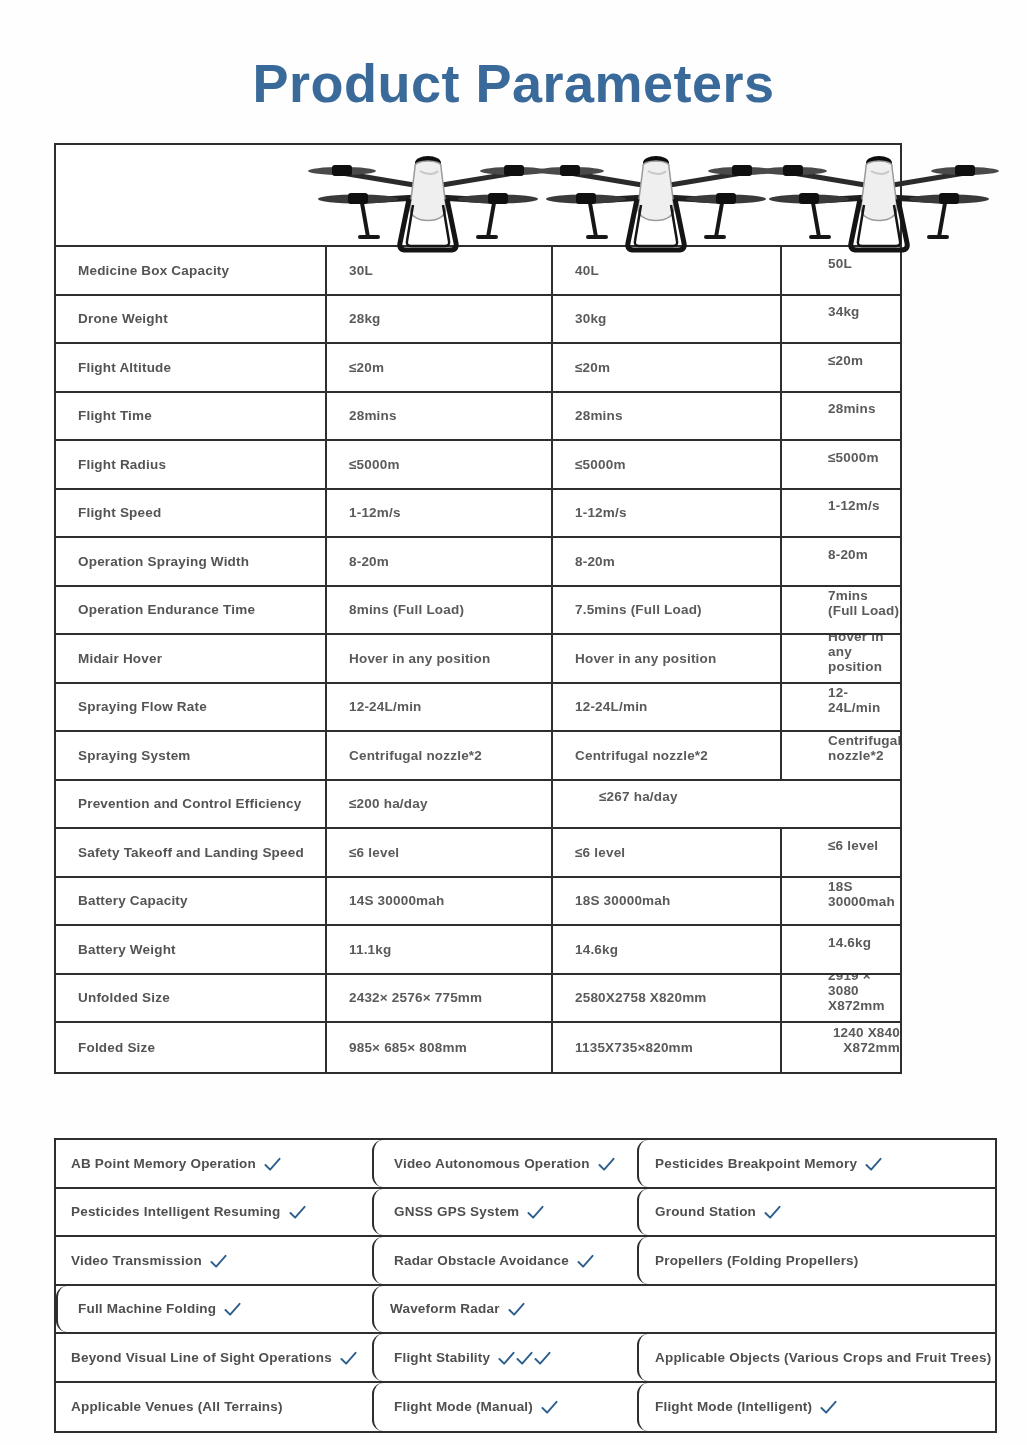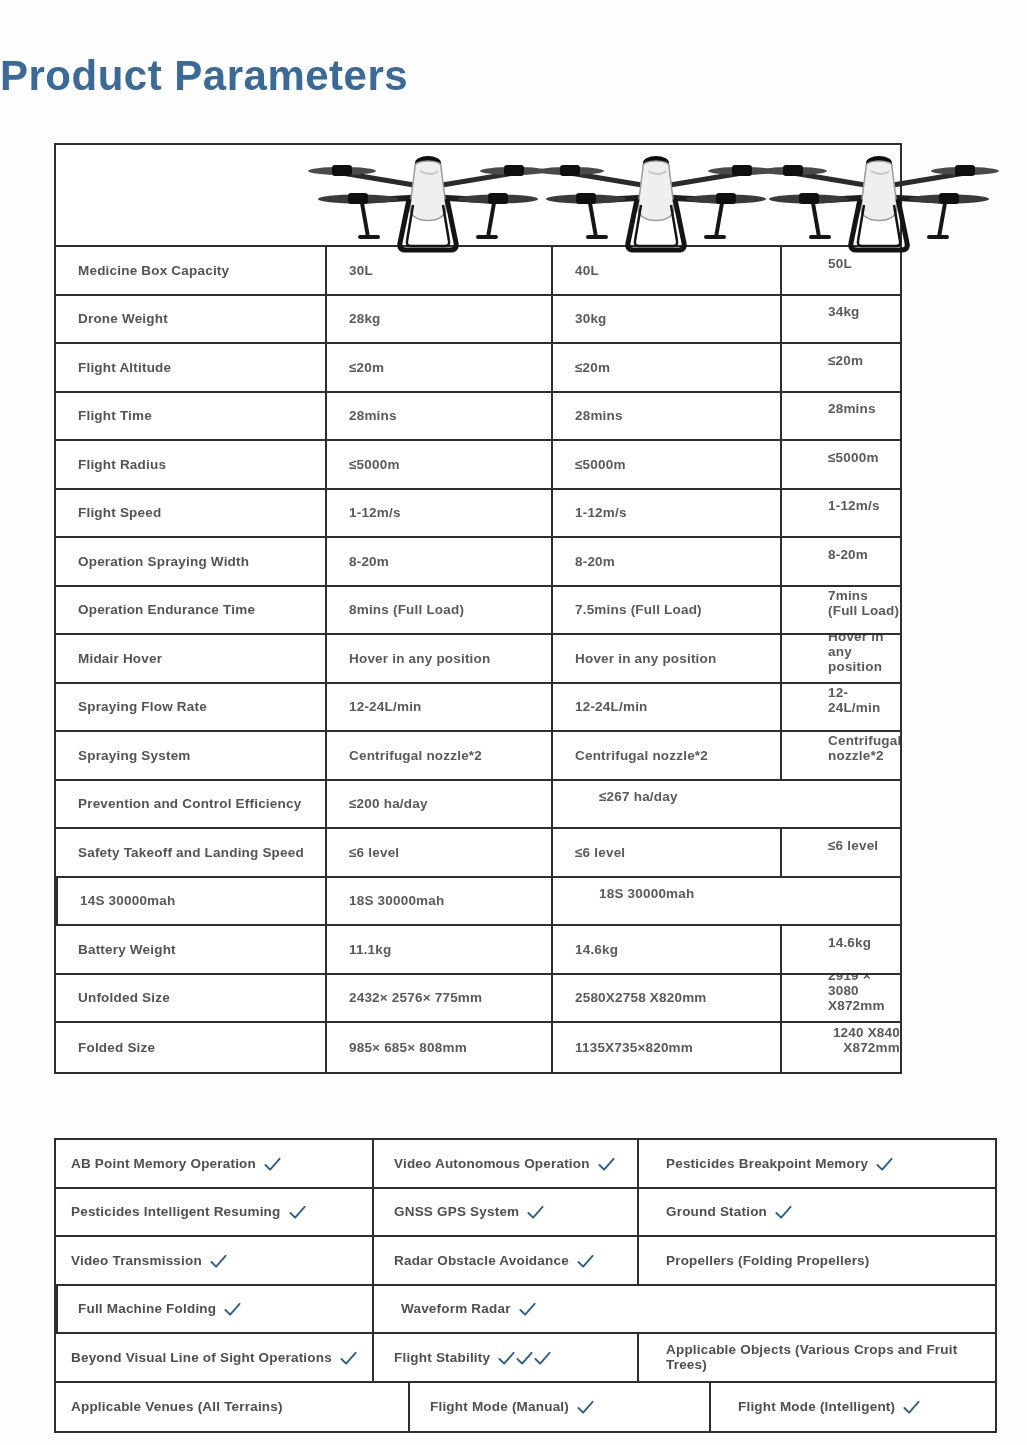--- a/index.html
+++ b/index.html
@@ -1,21 +1,21 @@
 <!DOCTYPE html>
 <html><head>
 <meta charset="utf-8">
 <style>
   * { margin:0; padding:0; box-sizing:border-box; }
   body { background:#ffffff; font-family:"Liberation Sans","DejaVu Sans",sans-serif; }
   .page { position:relative; width:1027px; height:1445px; background:#fefefe; overflow:hidden; }
 
   .title {
     position:absolute; top:52px; left:0; width:100%;
-    text-align:left; font-size:42px; font-weight:bold; letter-spacing:.5px;
+    text-align:center; font-size:54px; font-weight:bold; letter-spacing:.5px;
   }
 
   
   .spec-table {
     position:absolute; left:54px; top:143px; width:848px;
     border:2px solid #2e2e2e; background:#fff;
   }
   .drone-row { position:relative; height:102px; border-bottom:2px solid #2e2e2e; }
   .drone { position:absolute; top:2px; z-index:2; }
   .drone.d1 { left:252px; }
@@ -38,28 +38,28 @@
 
   
   .features-table {
     position:absolute; left:54px; top:1138px; width:943px;
     border:2px solid #2e2e2e; background:#fff;
   }
   .feat-row {
     display:grid; grid-template-columns:316px 265px 1fr;
     height:48.5px; border-bottom:2px solid #2e2e2e;
   }
-  .feat-row:last-child { border-bottom:none;gap:36px; }
+  .feat-row:last-child { border-bottom:none; }
   .feat-cell {
     display:flex; align-items:center; padding-left:15px;
-    border-left:2px solid #2e2e2e; overflow:hidden;
+    border-left:2px solid #2e2e2e; overflow:hidden;border-radius:11px;
   }
   .feat-cell.f0 { border-left:none; }
   .feat-cell.f1 { padding-left:20px; }
-  .feat-cell.f2 { padding-left:27px; }
+  .feat-cell.f2 { padding-left:16px; }
   .feat-label { font-size:13.5px; font-weight:bold; color:#4f4f4f; letter-spacing:.2px; }
   .check { display:inline-flex; margin-left:8px; position:relative; top:1px; }
   .check + .check { margin-left:1px; }
 </style>
 </head>
 <body>
 
 <div class="page">
 
   <h1 class="title" style="color: rgb(58, 106, 153);">Product Parameters</h1>
@@ -346,20 +346,23 @@
             <span>≤6 level</span>
           </div>
           <div class="spec-cell c2">
             <span>≤6 level</span>
           </div>
           <div class="spec-cell c3">
             <span>≤6 level</span>
           </div>
         </div>
         <div class="spec-row">
+          <div class="spec-cell c0">
+            <span>Battery Capacity</span>
+          </div>
           <div class="spec-cell c1">
             <span>14S 30000mah</span>
           </div>
           <div class="spec-cell c2">
             <span>18S 30000mah</span>
           </div>
           <div class="spec-cell c3">
             <span>18S 30000mah</span>
           </div>
         </div>

